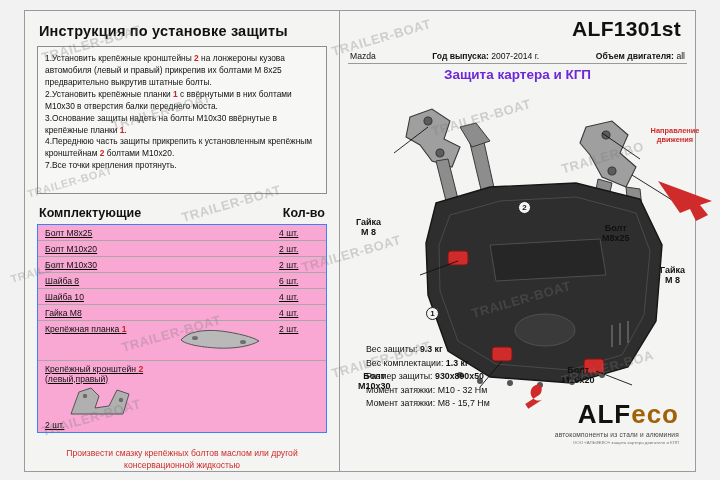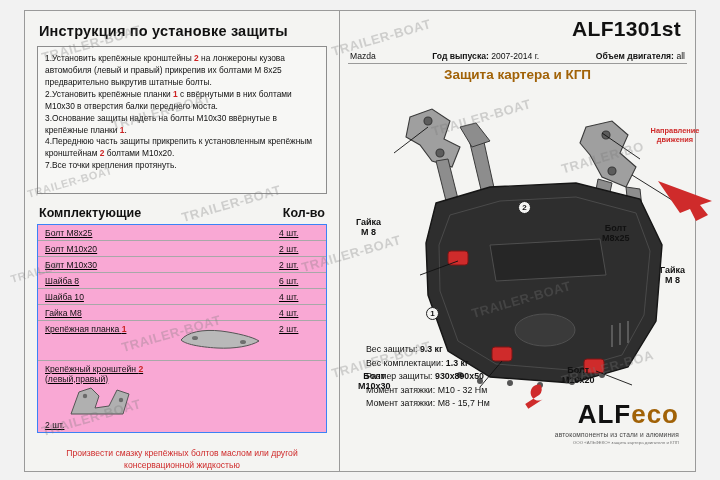--- a/index.html
+++ b/index.html
@@ -81,21 +81,21 @@
     font-size:8.6px; color:#111;
     display:flex; justify-content:space-between;
   }
   .hdr-line b { font-weight:bold; }
   .hdr-rule {
     position:absolute; left:8px; top:52px; right:8px; height:1px;
     background:#9a9a9a;
   }
   .prod-title {
     position:absolute; left:0; right:0; top:56px;
-    text-align:center; font-size:13.5px; font-weight:bold; color:#a16207;
+    text-align:center; font-size:13.5px; font-weight:bold; color:#6d28d9;
   }
   
   .specs {
     position:absolute; left:26px; bottom:60px;
     font-size:8.8px; color:#111; line-height:1.55;
   }
   .specs b { font-weight:bold; }
   
   .logo {
     position:absolute; right:16px; bottom:26px; text-align:right;

